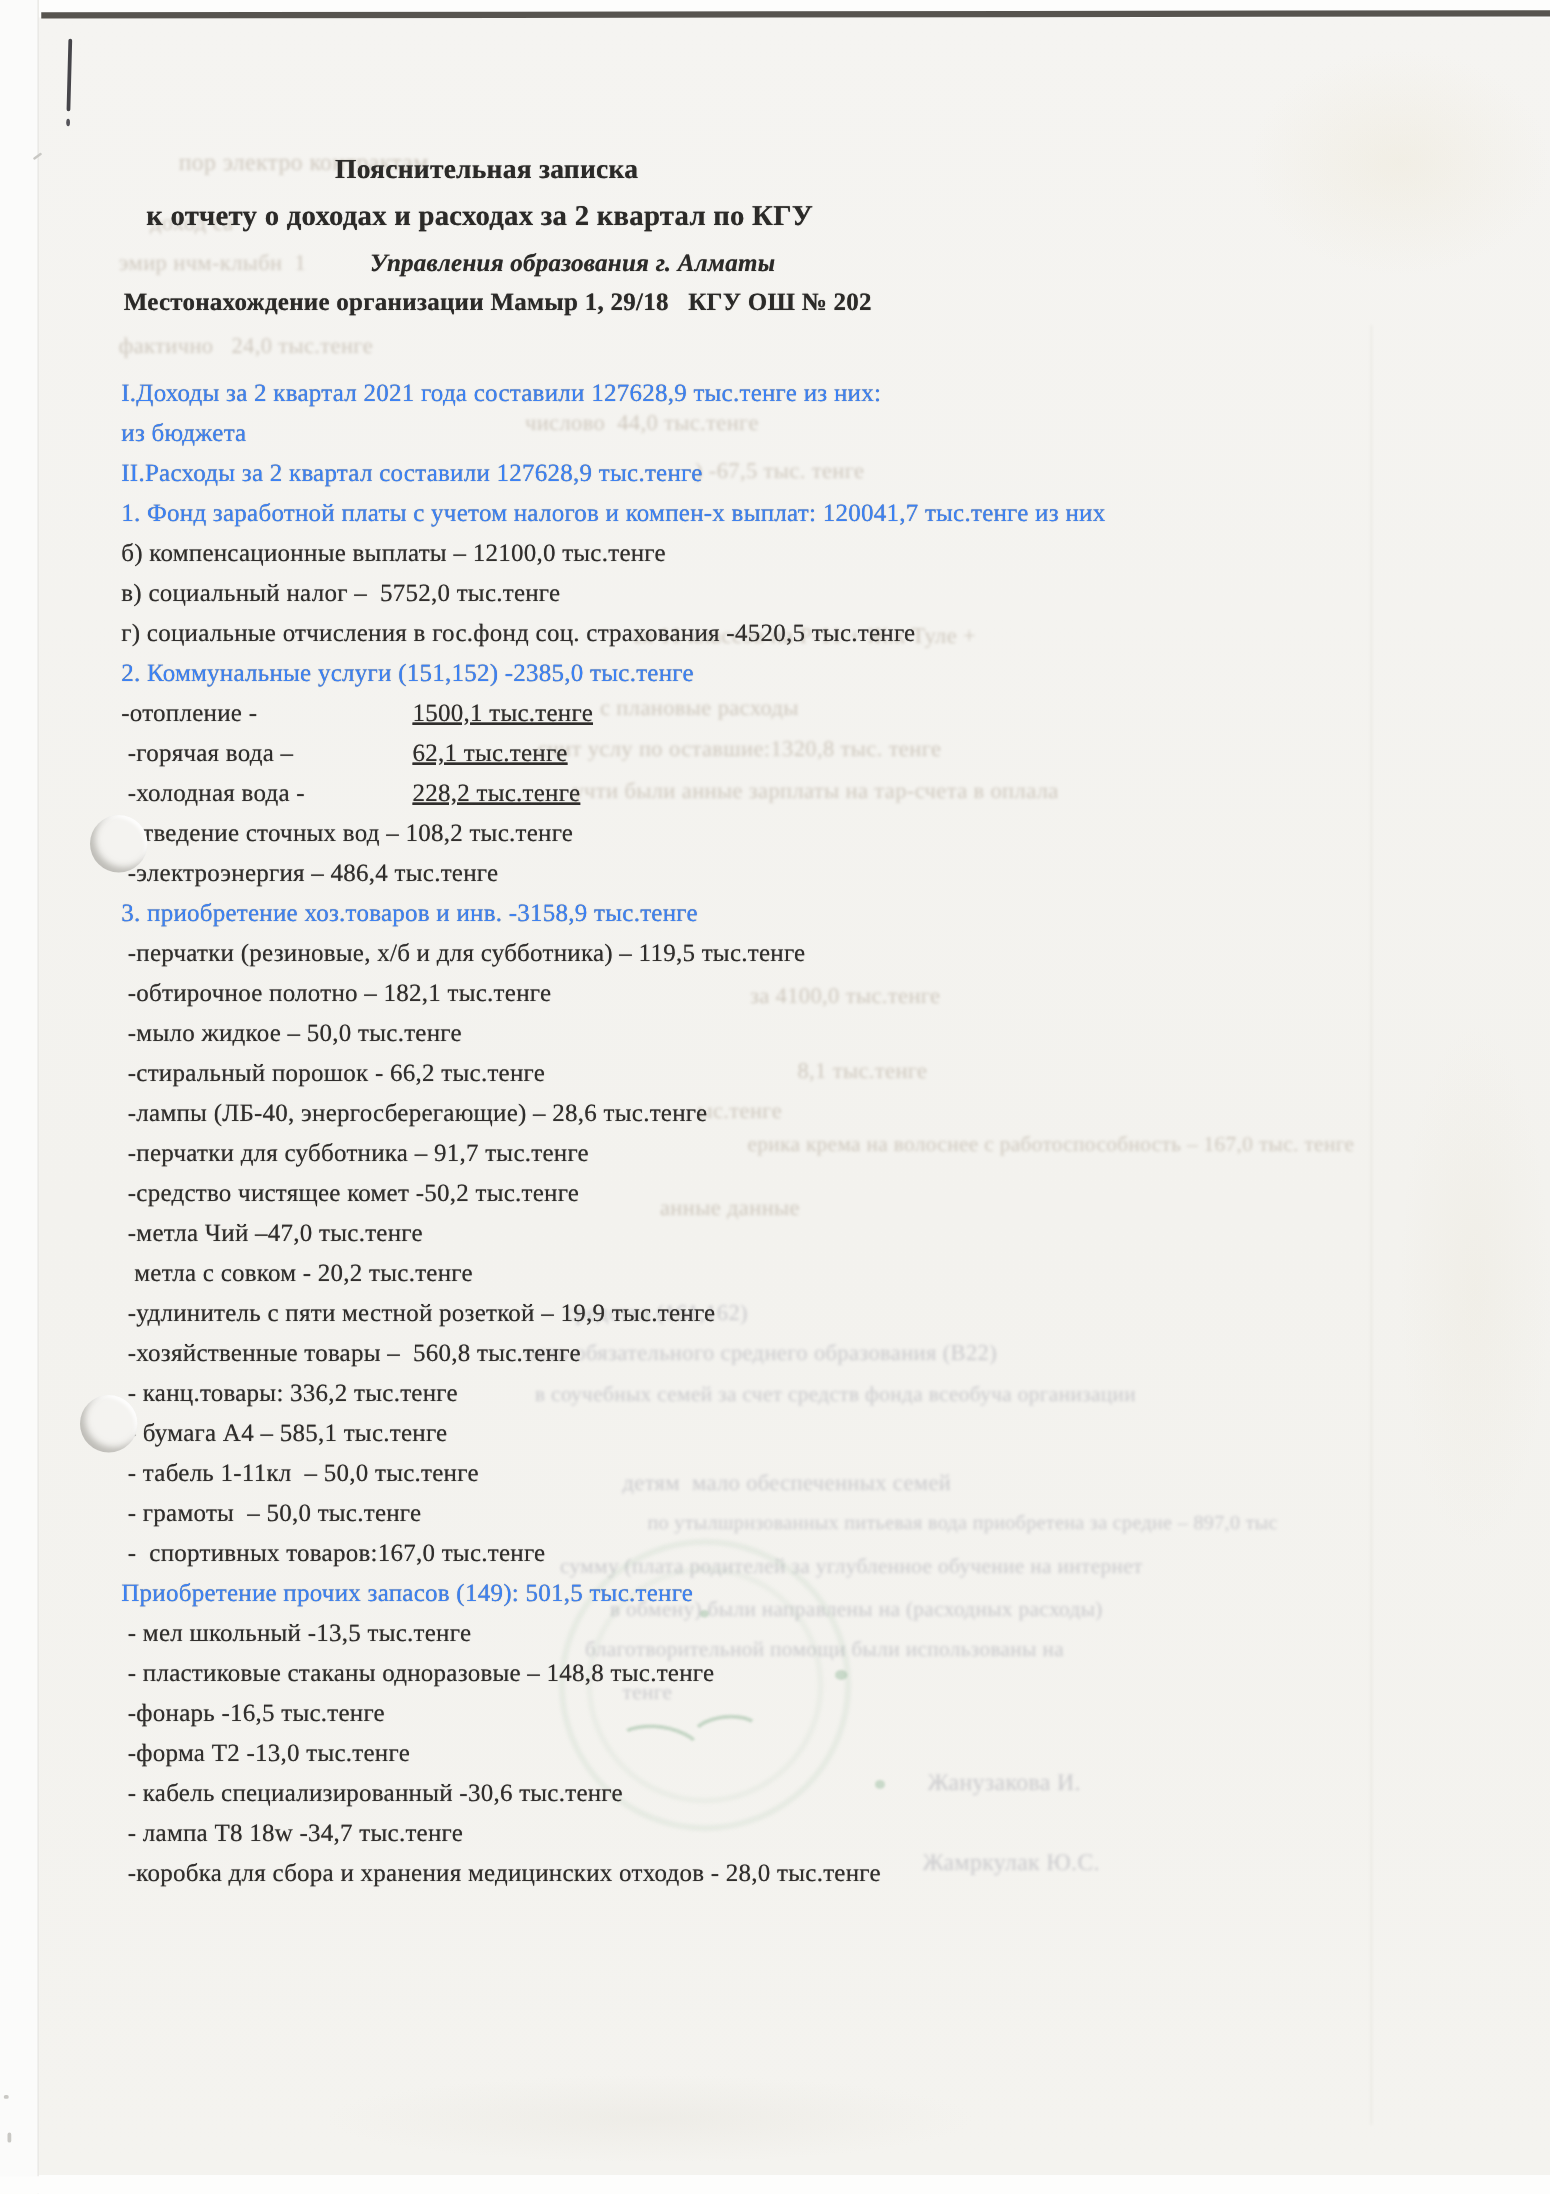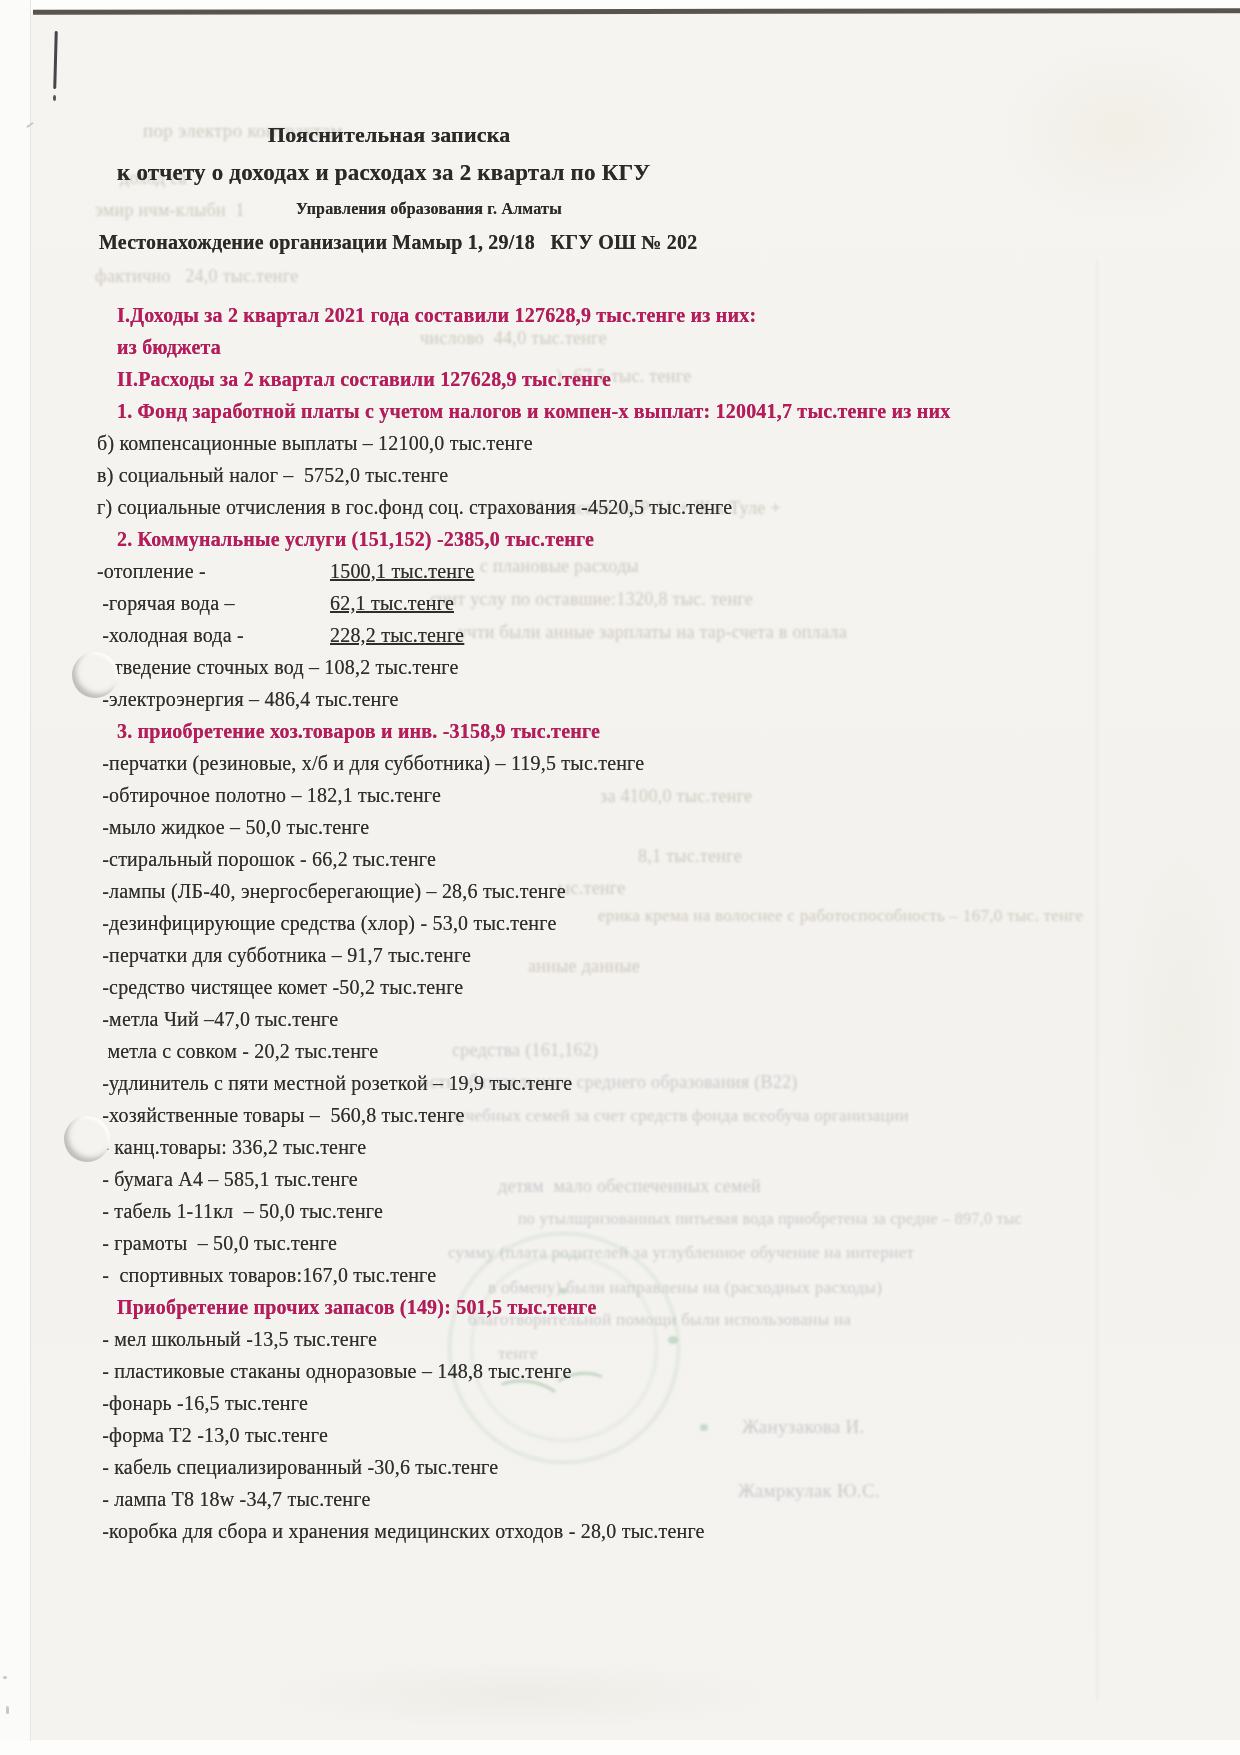--- a/index.html
+++ b/index.html
@@ -49,31 +49,31 @@
   .hole1{left:72px;top:652px;}
   .hole2{left:64px;top:1116px;}
   
   .tline{
     position:absolute;font-weight:bold;color:#28272563;
     color:#2b2a28;letter-spacing:.2px;white-space:pre;
     text-shadow:0 0 .6px rgba(45,43,40,.75);
   }
   .t1{left:268px;top:122px;font-size:22px;}
   .t2{left:117px;top:160px;font-size:23px;}
-  .t3{left:296px;top:200px;font-size:16px;}
+  .t3{left:296px;top:200px;font-size:20px;font-style:italic;}
   .t4{left:99px;top:231px;font-size:20px;}
   .doc-body{
     position:absolute;left:97px;top:299px;width:1040px;
     font-size:20px;color:#302e2c;letter-spacing:.2px;
   }
   .line{
     position:relative;height:32px;line-height:32px;white-space:pre;
     text-shadow:0 0 .6px rgba(48,46,43,.7);
   }
-  .line.bold{font-weight:bold;color:#be185d;margin-left:20px;}
+  .line.bold{font-weight:normal;color:#3b82f6;}
   .line .val{position:absolute;left:233px;top:0;text-decoration:underline;}
   
   .bleed{
     position:absolute;font-size:18px;white-space:pre;
     opacity:.42;filter:blur(1.2px);letter-spacing:.3px;
   }
   .bleed.warm{color:#9a8c79;}
   .bleed.cool{color:#8d8e9b;}
   
   .stamp{position:absolute;pointer-events:none;}
@@ -165,21 +165,20 @@
     <div class="line"><span> -горячая вода –</span><span class="val">62,1 тыс.тенге</span></div>
     <div class="line"><span> -холодная вода -</span><span class="val">228,2 тыс.тенге</span></div>
     <div class="line">-отведение сточных вод – 108,2 тыс.тенге</div>
     <div class="line"> -электроэнергия – 486,4 тыс.тенге</div>
     <div class="line bold">3. приобретение хоз.товаров и инв. -3158,9 тыс.тенге</div>
     <div class="line"> -перчатки (резиновые, х/б и для субботника) – 119,5 тыс.тенге</div>
     <div class="line"> -обтирочное полотно – 182,1 тыс.тенге</div>
     <div class="line"> -мыло жидкое – 50,0 тыс.тенге</div>
     <div class="line"> -стиральный порошок - 66,2 тыс.тенге</div>
     <div class="line"> -лампы (ЛБ-40, энергосберегающие) – 28,6 тыс.тенге</div>
-    <div class="line"> -дезинфицирующие средства (хлор) - 53,0 тыс.тенге</div>
     <div class="line"> -перчатки для субботника – 91,7 тыс.тенге</div>
     <div class="line"> -средство чистящее комет -50,2 тыс.тенге</div>
     <div class="line"> -метла Чий –47,0 тыс.тенге</div>
     <div class="line">  метла с совком - 20,2 тыс.тенге</div>
     <div class="line"> -удлинитель с пяти местной розеткой – 19,9 тыс.тенге</div>
     <div class="line"> -хозяйственные товары –  560,8 тыс.тенге</div>
     <div class="line"> - канц.товары: 336,2 тыс.тенге</div>
     <div class="line"> - бумага А4 – 585,1 тыс.тенге</div>
     <div class="line"> - табель 1-11кл  – 50,0 тыс.тенге</div>
     <div class="line"> - грамоты  – 50,0 тыс.тенге</div>

